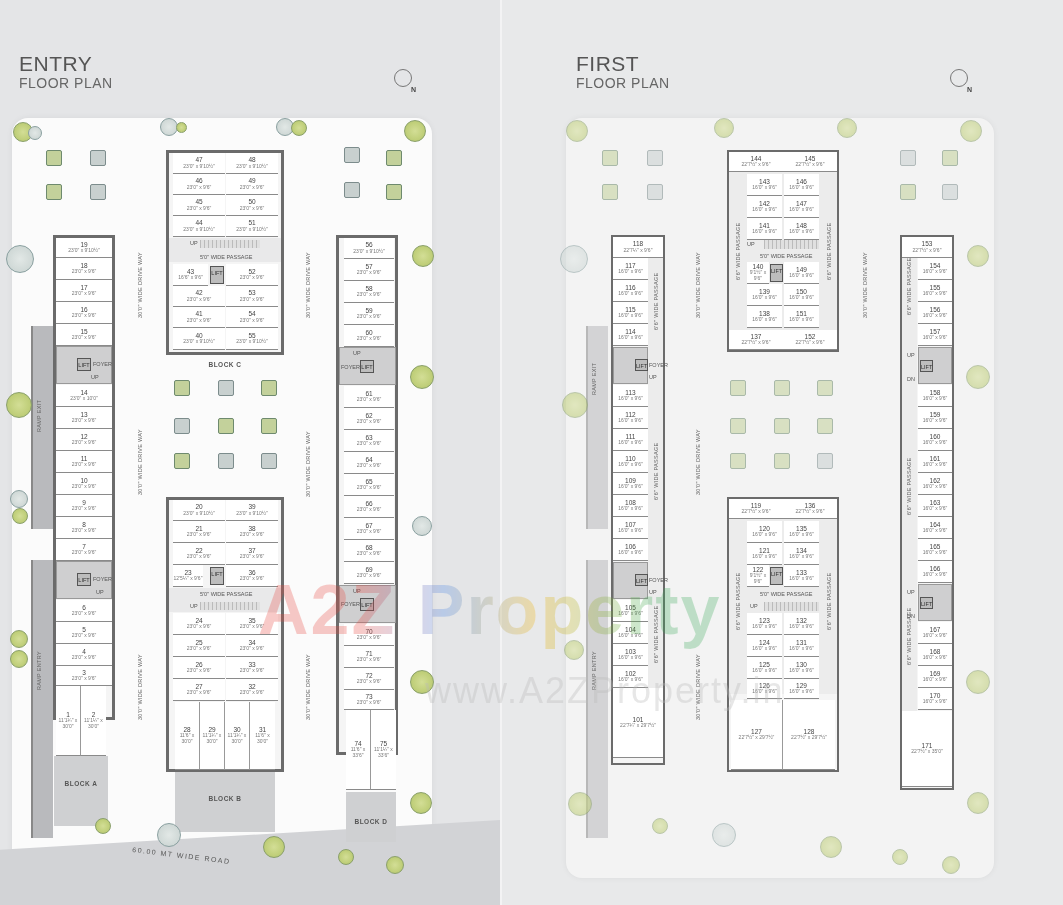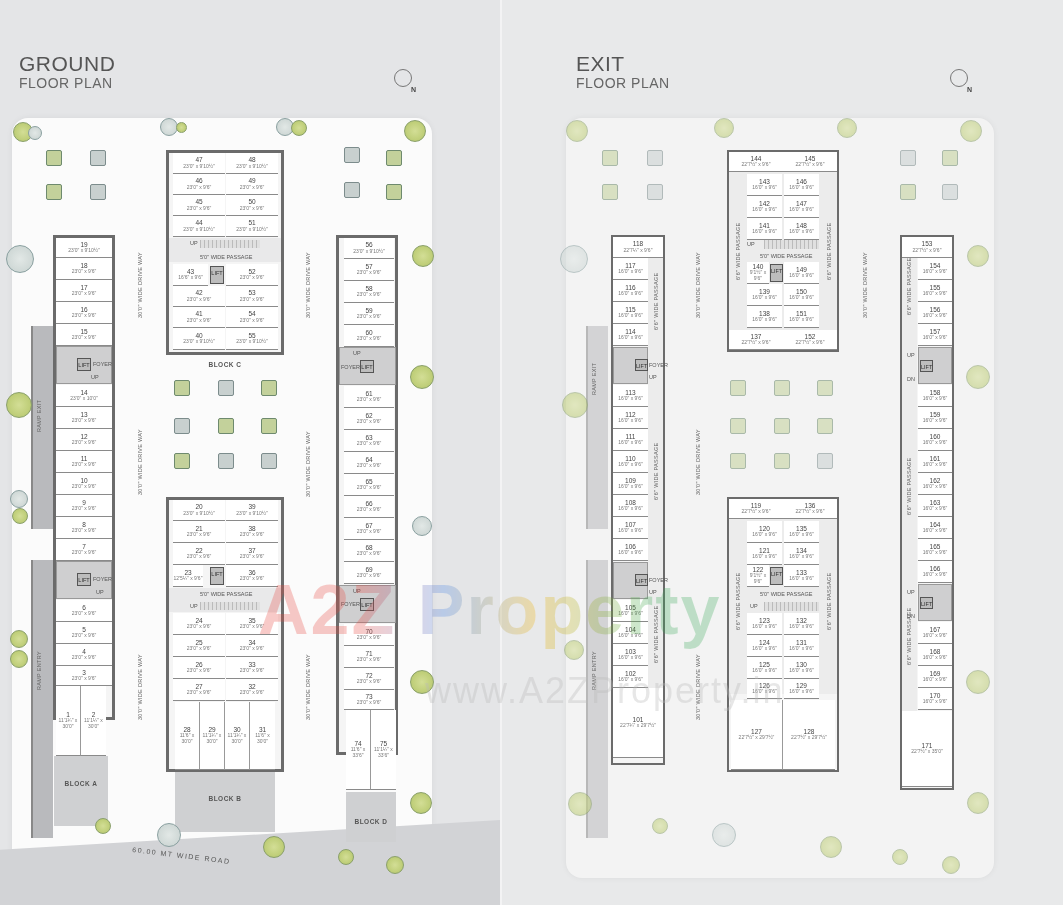--- a/index.html
+++ b/index.html
@@ -35,21 +35,21 @@
   .watermark2 { position: absolute; font-size: 36px; color: #bbb; opacity: 0.35; letter-spacing: 2px; white-space: nowrap; }
   .first-dim { opacity: 0.55; }
   .corridor { position: absolute; background: #ececec; }
 </style>
 </head>
 <body>
 
 <div class="divider"></div>
 
 <div id="panel-ground" class="panel">
-  <div class="title-main" style="left:19px;top:52px;">GROUND</div>
+  <div class="title-main" style="left:19px;top:52px;">ENTRY</div>
   <div class="title-sub" style="left:19px;top:75px;">FLOOR PLAN</div>
   <div class="north" style="left:394px;top:69px;"></div>
   <div class="north-n" style="left:411px;top:86px;">N</div>
 
   <div class="site" style="left:12px;top:118px;width:420px;height:760px;"></div>
   <div class="road" style="left:0;top:820px;width:500px;height:85px;clip-path:polygon(0 35%,100% 0,100% 100%,0 100%);"></div>
   <div class="road-label" style="left:132px;top:852px;">60.00 MT WIDE ROAD</div>
 
   <div class="ramp" style="left:31px;top:326px;width:22px;height:203px;"></div>
   <div class="vlabel" style="left:36px;top:432px;">RAMP EXIT</div>
@@ -442,21 +442,21 @@
   <div class="tree" style="left:410px;top:670px;width:24px;height:24px;"></div>
   <div class="tree" style="left:410px;top:792px;width:22px;height:22px;"></div>
   <div class="tree" style="left:95px;top:818px;width:16px;height:16px;"></div>
   <div class="tree grey" style="left:157px;top:823px;width:24px;height:24px;"></div>
   <div class="tree" style="left:263px;top:836px;width:22px;height:22px;"></div>
   <div class="tree" style="left:338px;top:849px;width:16px;height:16px;"></div>
   <div class="tree" style="left:386px;top:856px;width:18px;height:18px;"></div>
 </div>
 
 <div id="panel-first" class="panel">
-  <div class="title-main" style="left:74px;top:52px;">EXIT</div>
+  <div class="title-main" style="left:74px;top:52px;">FIRST</div>
   <div class="title-sub" style="left:74px;top:75px;">FLOOR PLAN</div>
   <div class="north" style="left:448px;top:69px;"></div>
   <div class="north-n" style="left:465px;top:86px;">N</div>
 
   <div class="site" style="left:64px;top:118px;width:428px;height:760px;background:#f3f3f3;"></div>
 
   <div class="ramp first-dim" style="left:84px;top:326px;width:22px;height:203px;"></div>
   <div class="vlabel" style="left:89px;top:395px;">RAMP EXIT</div>
   <div class="ramp first-dim" style="left:84px;top:560px;width:22px;height:278px;"></div>
   <div class="vlabel" style="left:89px;top:690px;">RAMP ENTRY</div>

